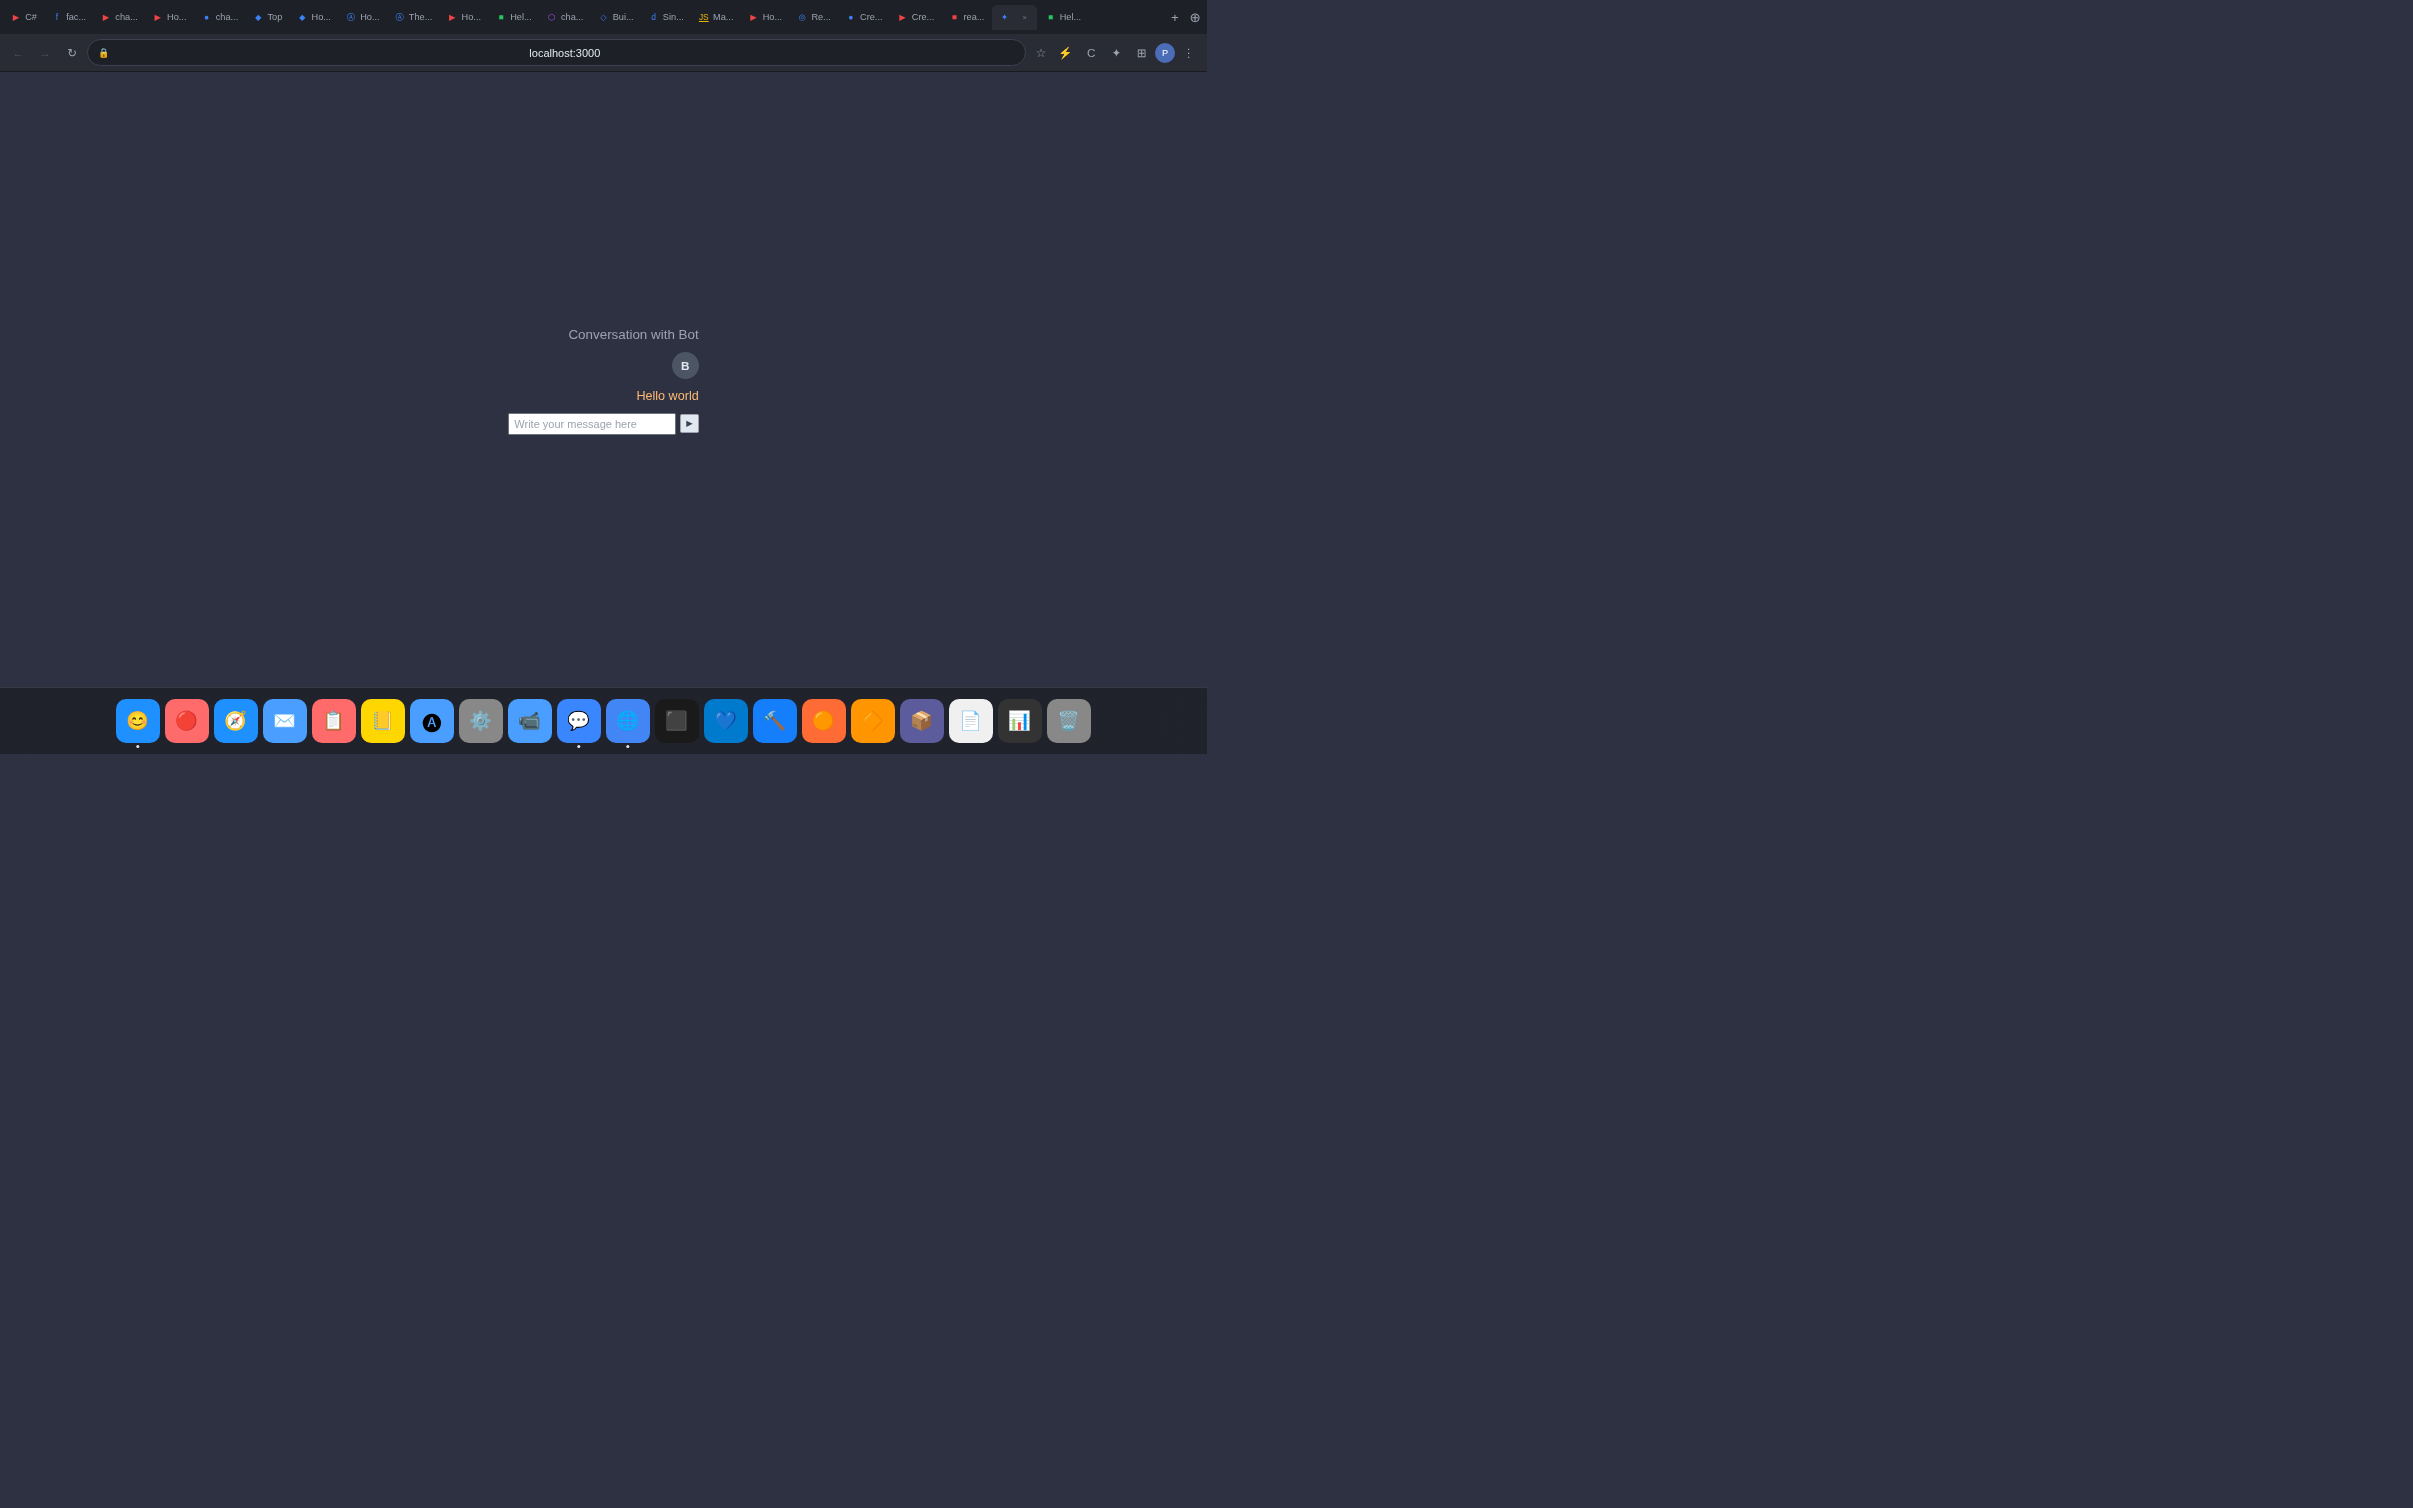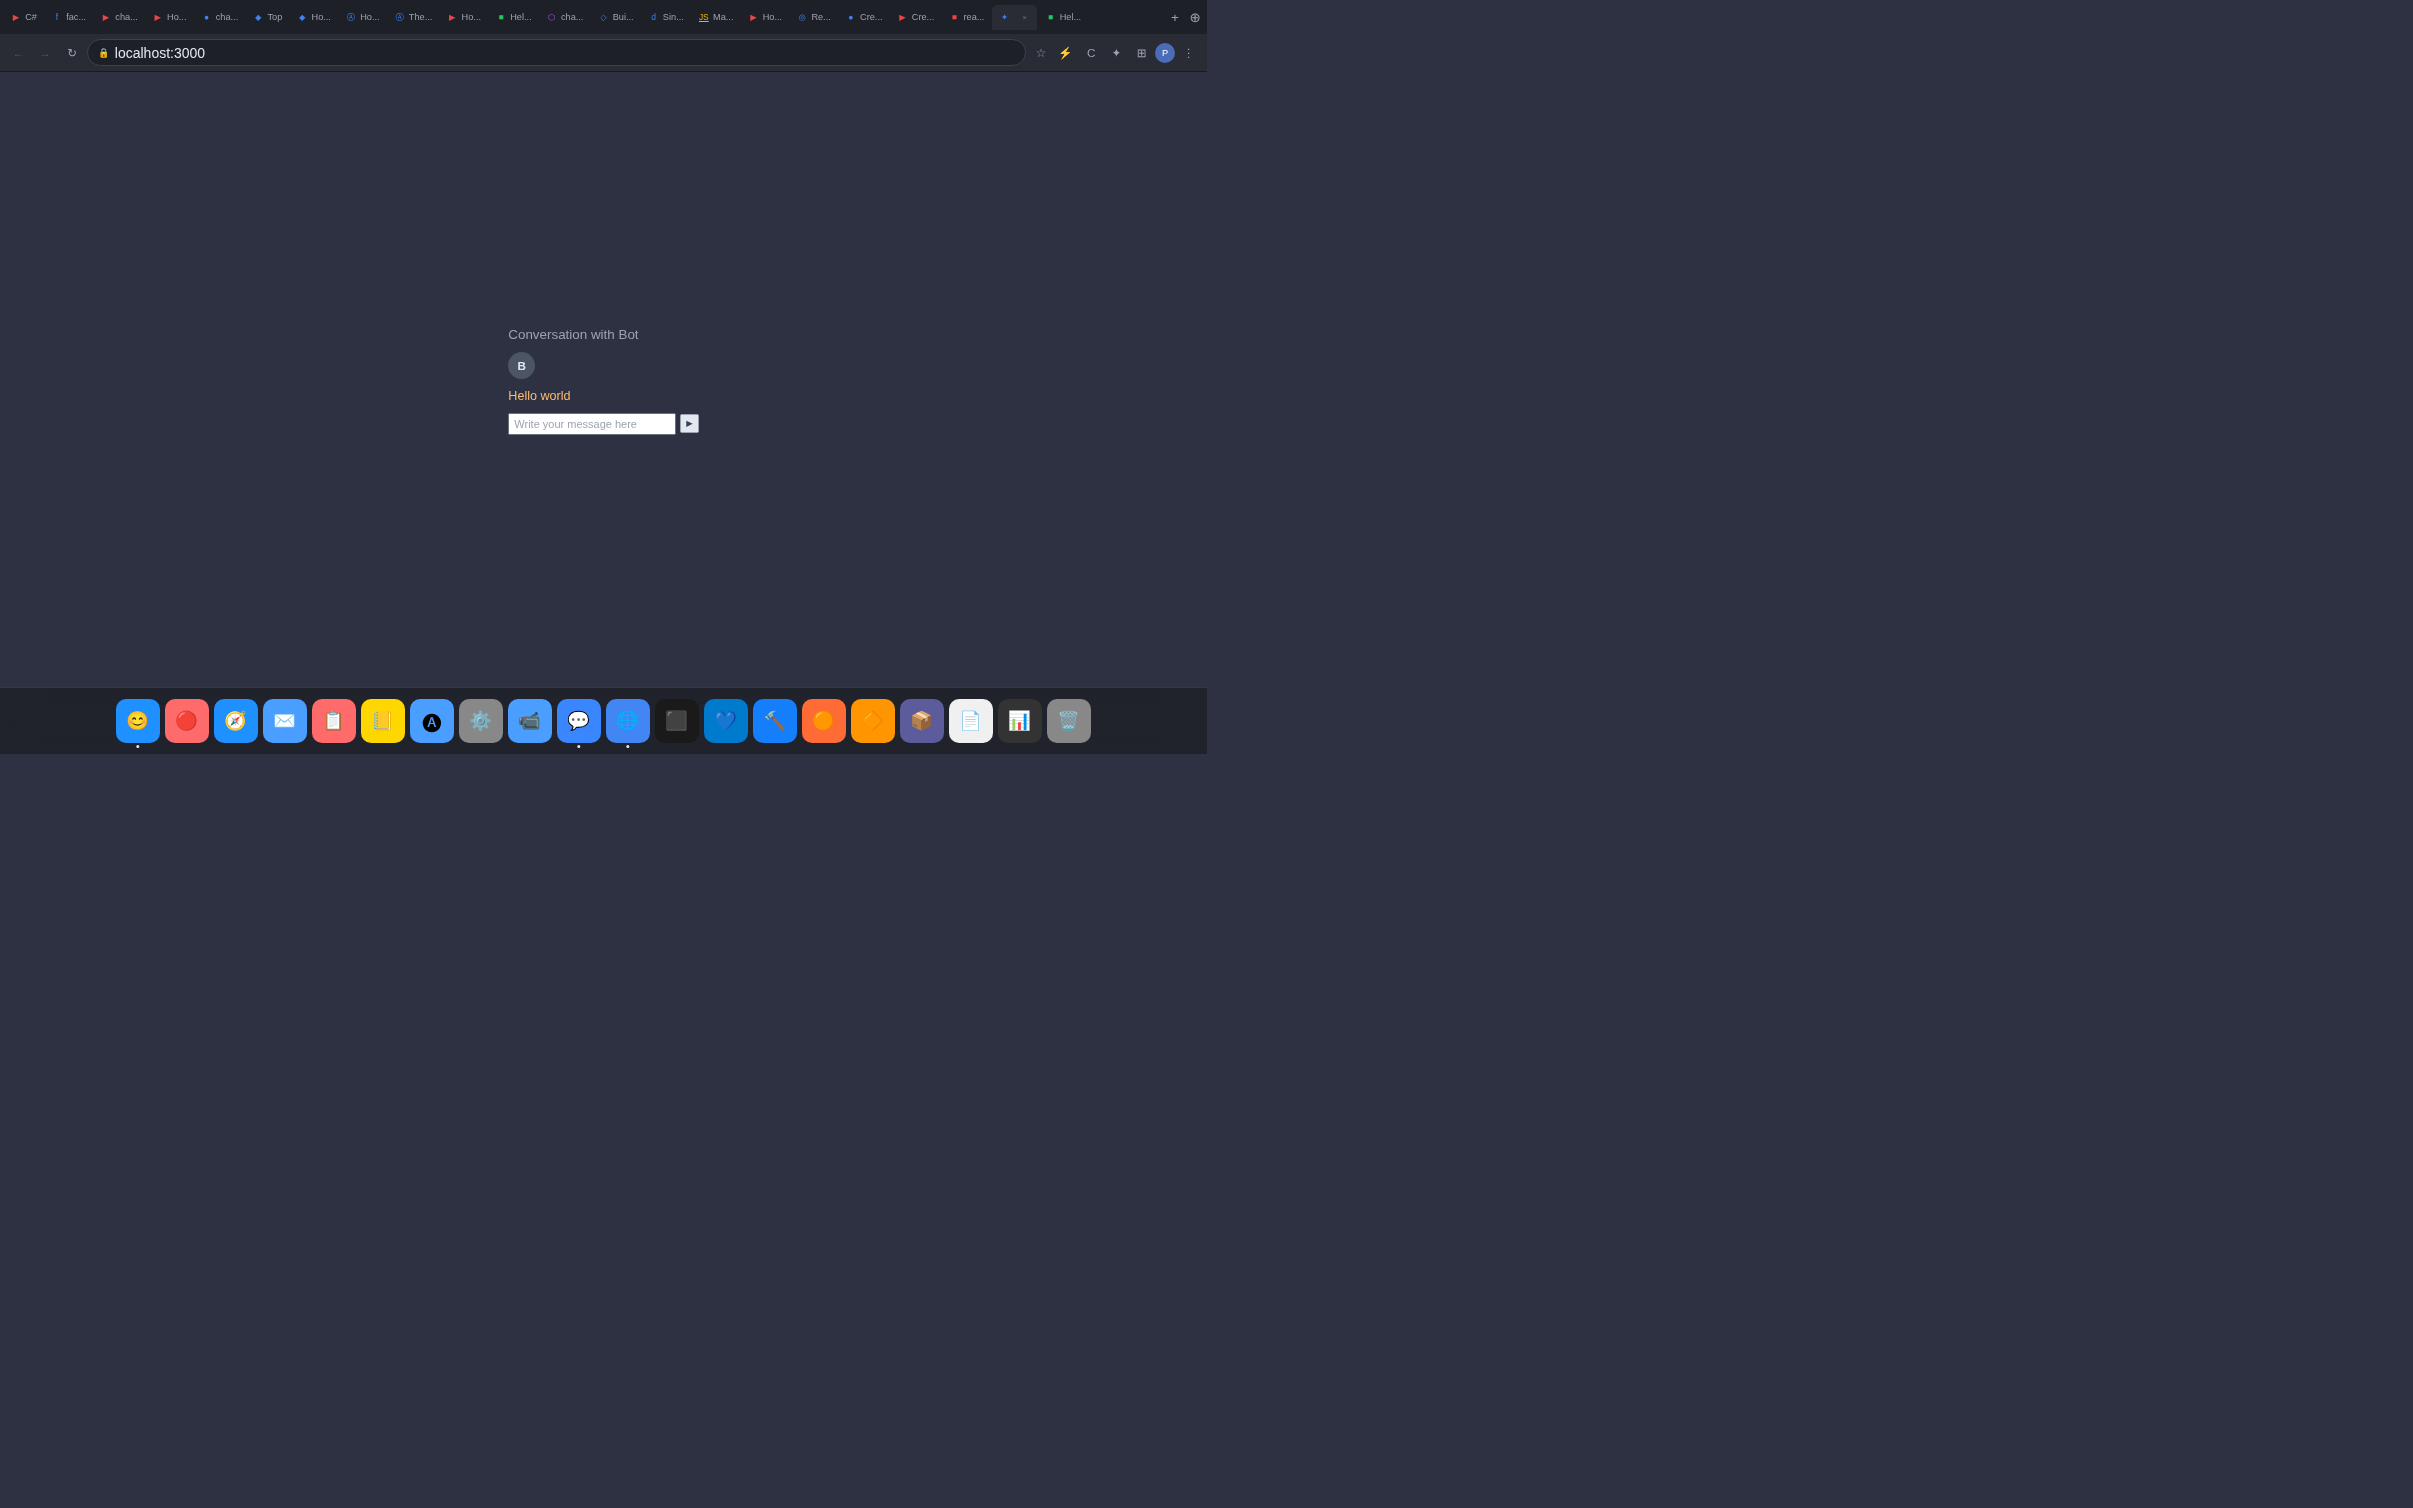--- a/index.html
+++ b/index.html
@@ -152,22 +152,23 @@
       color: #6b7280;
       font-size: 9.2px;
     }
 
     .address-bar-input {
       flex: 1;
       background: transparent;
       border: none;
       outline: none;
       color: #e2e8f0;
-      font-size: 14px;
+      font-size: 11px;
       caret-color: #e2e8f0;
+      text-align: center;
     }
 
     .nav-actions {
       display: flex;
       align-items: center;
       gap: 1.7px;
     }
 
     .nav-action-btn {
       width: 23.5px;
@@ -200,21 +201,21 @@
       height: calc(754px - 70px - 67px);
       background: #2d3142;
       display: flex;
       align-items: center;
       justify-content: center;
     }
 
     .chat-container {
       display: flex;
       flex-direction: column;
-      align-items: flex-start;
+      align-items: flex-end;
       gap: 10px;
     }
 
     .chat-title {
       color: #9ca3af;
       font-size: 13.4px;
       font-weight: 400;
     }
 
     .chat-avatar {

